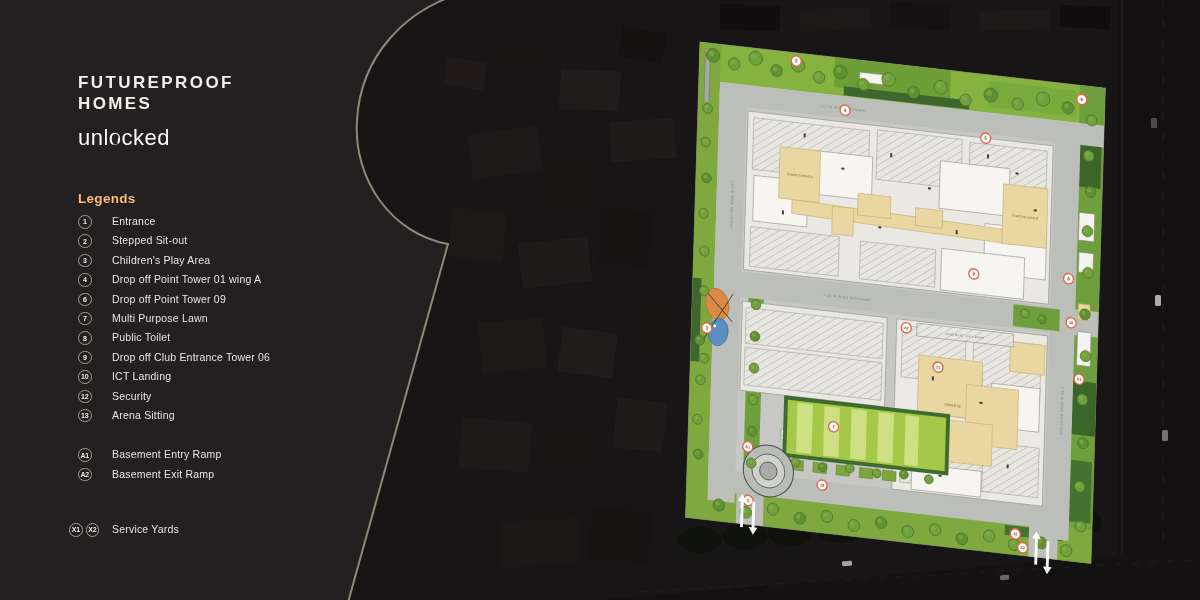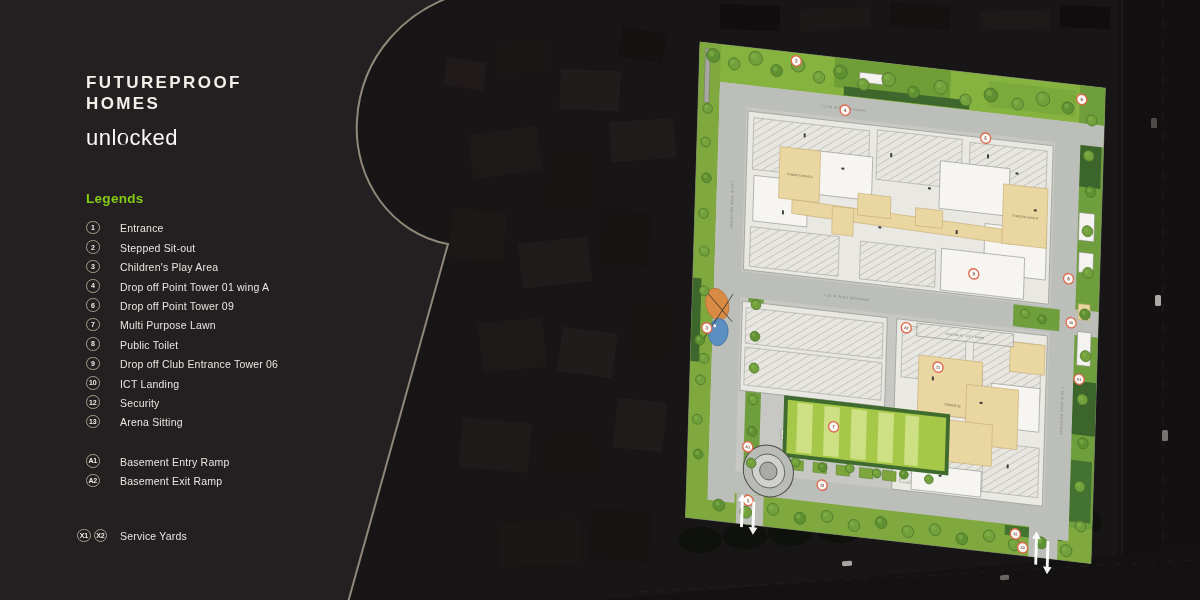--- a/index.html
+++ b/index.html
@@ -1,27 +1,27 @@
 <!DOCTYPE html>
 <html><head>
 <meta charset="utf-8">
 <style>
   html,body{margin:0;padding:0;}
   body{width:1200px;height:600px;background:#241f21;font-family:"Liberation Sans",sans-serif;
        overflow:hidden;position:relative;}
   #map{position:absolute;left:0;top:0;}
   
-  .panel{position:absolute;left:11px;top:0;width:430px;height:600px;z-index:5;color:#f1eee8;}
+  .panel{position:absolute;left:3px;top:0;width:430px;height:600px;z-index:5;color:#f1eee8;}
   .brand{position:absolute;left:75px;top:72px;}
   .brand-line{font-size:17px;font-weight:700;letter-spacing:2.4px;line-height:21px;color:#f3f0ea;}
   .tagline{position:relative;font-size:22px;font-weight:400;letter-spacing:.5px;margin-top:11px;color:#fbfaf7;}
   .keyhole-o{position:absolute;left:33px;top:8px;width:9px;height:12px;}
   .legends{position:absolute;left:75px;top:191px;}
-  .ltitle{font-size:13.5px;font-weight:700;letter-spacing:.3px;margin-bottom:9px;color:#84cc16;}
-  .lrow{display:flex;align-items:flex-end;height:19.4px;}
+  .ltitle{font-size:13.5px;font-weight:700;letter-spacing:.3px;margin-bottom:9px;color:#fdba74;}
+  .lrow{display:flex;align-items:flex-start;height:19.4px;}
   .badges{width:34px;display:flex;gap:3px;align-items:center;flex:none;}
   .badge{width:13.5px;height:13.5px;box-sizing:border-box;border:1.4px solid #a89e8d;border-radius:50%;
          display:flex;align-items:center;justify-content:center;font-size:7px;font-weight:700;
          color:#f0ede7;letter-spacing:-.2px;flex:none;}
   .llabel{font-size:10.5px;color:#e9e6e0;letter-spacing:.2px;white-space:nowrap;}
   #legend-ramps{margin-top:20px;}
   #legend-service{margin-top:36px;}
   #legend-service .badges{width:43px;margin-left:-9px;}
 </style>
 </head>

